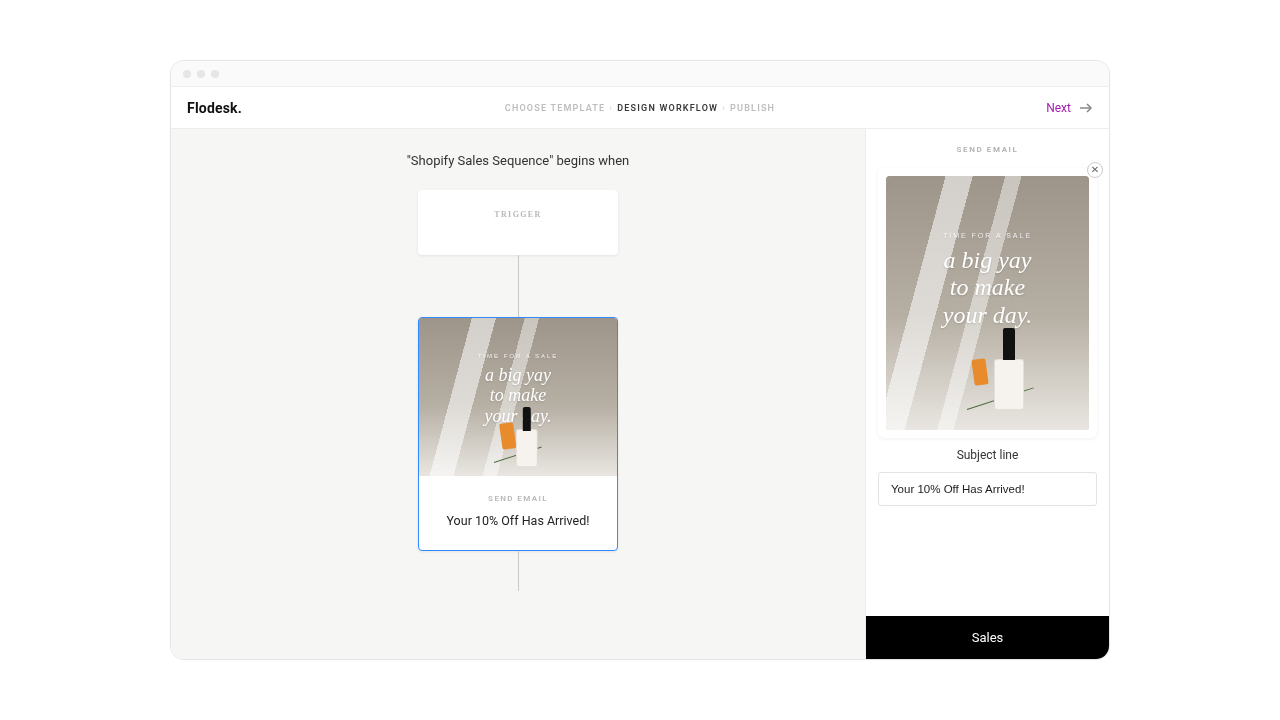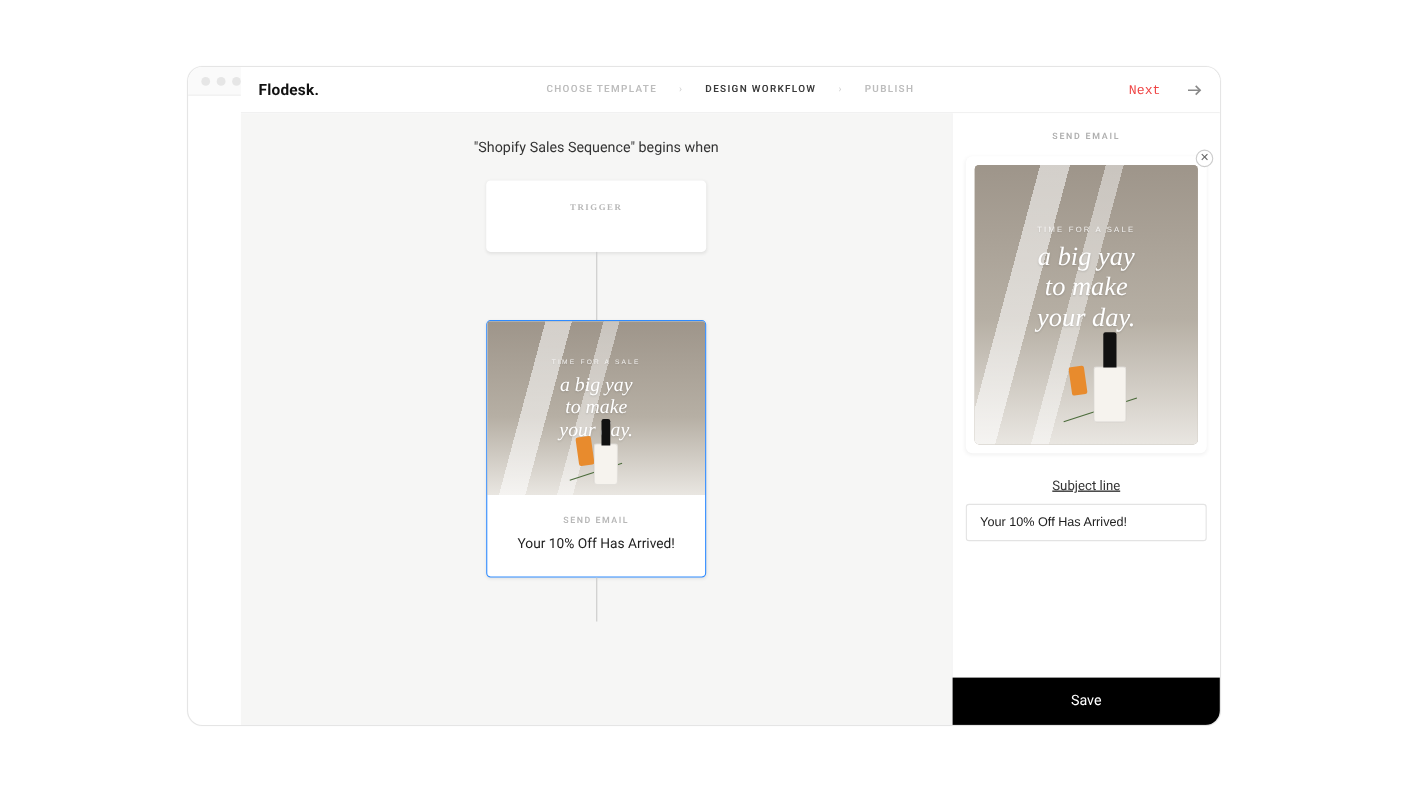--- a/index.html
+++ b/index.html
@@ -13,21 +13,21 @@
     align-items: center;
     justify-content: center;
   }
   .browser {
     width: 940px;
     height: 600px;
     border: 1px solid #e5e5e5;
     border-radius: 14px;
     overflow: hidden;
     display: flex;
-    flex-direction: row;
+    flex-direction: column;
     background: #fff;
     box-shadow: 0 0 0 0.5px rgba(0,0,0,0.02);
   }
   .chrome-bar {
     height: 26px;
     background: #fafafa;
     border-bottom: 1px solid #eee;
     display: flex;
     align-items: center;
     padding-left: 12px;
@@ -56,38 +56,37 @@
     font-size: 14px;
     color: #111;
     letter-spacing: 0.2px;
   }
   .steps {
     position: absolute;
     left: 50%;
     transform: translateX(-50%);
     display: flex;
     align-items: center;
-    gap: 20px;
+    gap: 4px;
     font-size: 9px;
     letter-spacing: 1.2px;
     text-transform: uppercase;
     color: #bdbdbd;
     font-weight: 600;
   }
   .steps .active { color: #3a3a3a; }
   .steps .sep { color: #cfcfcf; font-weight: 400; }
   .next-btn {
     margin-left: auto;
     display: flex;
     align-items: center;
-    gap: 24px;
+    gap: 8px;
     font-size: 12px;
-    color: #ef4444;
+    color: #a21caf;
     cursor: pointer;
-    font-family: Liberation Mono, monospace;
   }
   .next-btn svg { stroke: #888; }
 
   .content {
     flex: 1;
     display: flex;
     min-height: 0;
   }
   .canvas {
     flex: 1;
@@ -292,21 +291,21 @@
     background: #fff;
     border: 1px solid #ccc;
     display: flex;
     align-items: center;
     justify-content: center;
     font-size: 10px;
     color: #666;
     cursor: pointer;
     line-height: 1;
   }
-  .field-block { margin-top: 22px; text-decoration: underline; }
+  .field-block { margin-top: 10px; }
   .field-label {
     font-size: 12px;
     color: #333;
     text-align: center;
     margin-bottom: 10px;
   }
   .text-input {
     width: 100%;
     border: 1px solid #e3e3e3;
     border-radius: 3px;
@@ -430,18 +429,18 @@
             </div>
           </div>
 
           <div class="field-block">
             <div class="field-label">Subject line</div>
             <input class="text-input" type="text" value="Your 10% Off Has Arrived!" style="">
           </div>
 
         </div>
         <div class="save-bar">
-          <span>Save</span>
+          <span>Sales</span>
         </div>
       </div>
     </div>
   </div>
 </div>
 
 </body></html>

